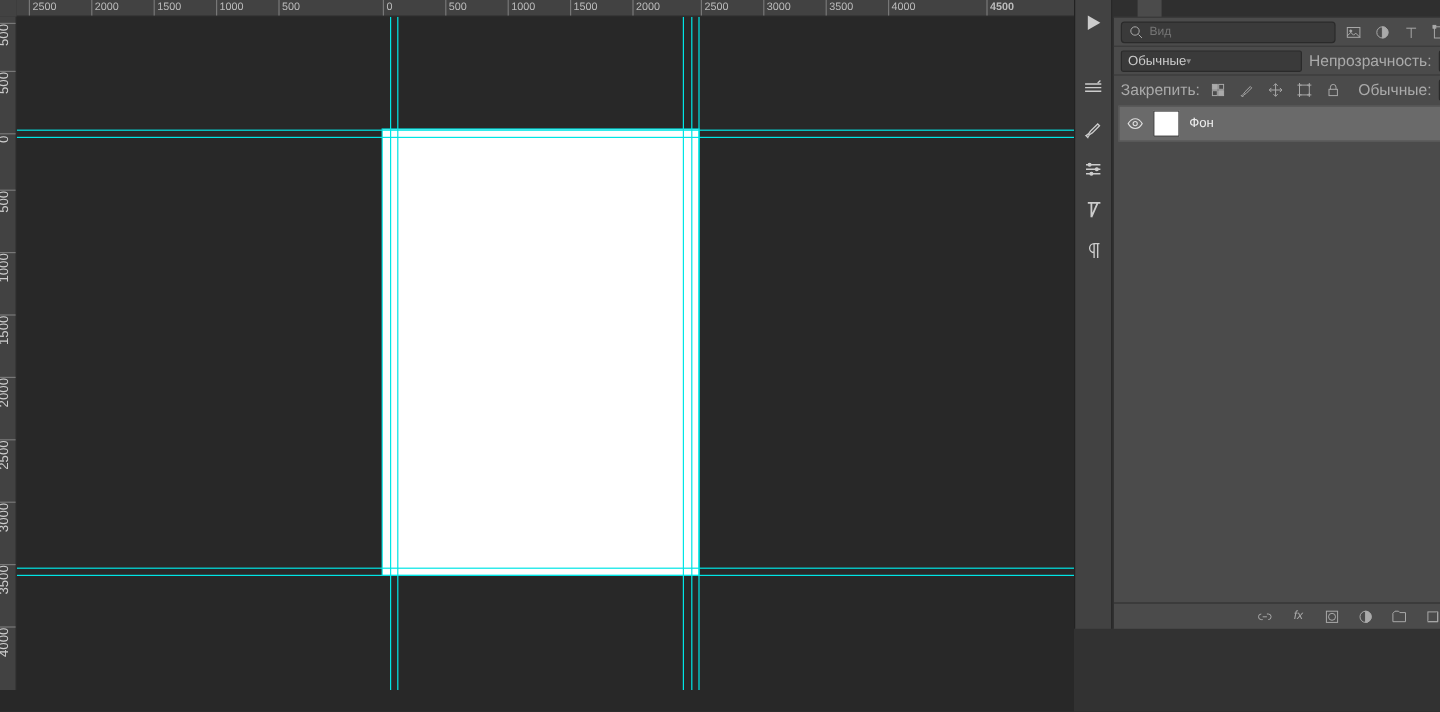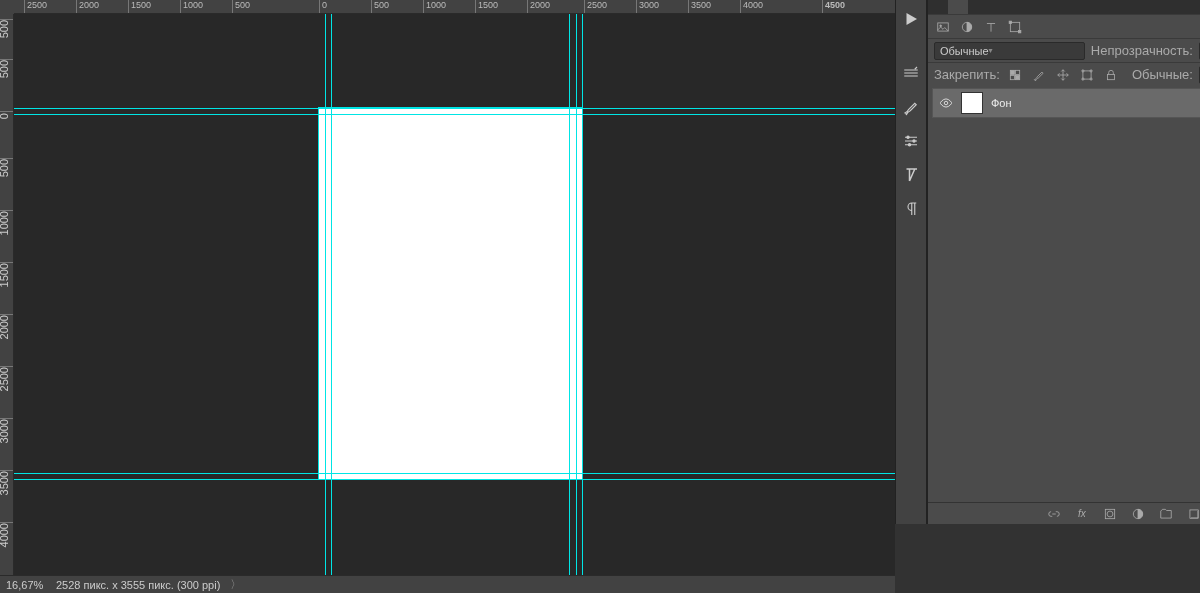--- a/index.html
+++ b/index.html
@@ -100,25 +100,20 @@
         <div class="guide-v" style="left: 311px;"></div>
         <div class="guide-v" style="left: 317px;"></div>
         <div class="guide-v" style="left: 555px;"></div>
         <div class="guide-v" style="left: 562px;"></div>
         <div class="guide-v" style="left: 568px;"></div>
         <div class="guide-h" style="top: 94px;"></div>
         <div class="guide-h" style="top: 100px;"></div>
         <div class="guide-h" style="top: 459px;"></div>
         <div class="guide-h" style="top: 465px;"></div>
       </div>
-    <div class="statusbar">
-      <span class="zoom">16,67%</span>
-      <span>2528 пикс. x 3555 пикс. (300 ppi)</span>
-      <span class="chev">〉</span>
-    </div>
   </div>
 
   <div class="toolstrip">
     <div class="toolbtn">
         <svg viewBox="0 0 24 24">
           <path d="M6 4l14 8-14 8z" fill="#ccc" stroke="none"></path>
         </svg>
       </div>
     <div style="height:12px"></div>
     <div class="toolbtn">
@@ -153,20 +148,27 @@
   </div>
 
   <div class="panels">
     <div class="panel-tabs">
       <div class="tab"></div>
       <div class="tab active"></div>
       <div class="tab"></div>
     </div>
 
     <div class="panel-row">
+      <div class="searchbox">
+        <svg class="icon-sm" viewBox="0 0 24 24">
+            <circle cx="10" cy="10" r="6"></circle>
+            <path d="M15 15l5 5"></path>
+          </svg>
+        <input placeholder="Вид" style="">
+      </div>
       <div class="icon-btn">
           <svg class="icon-sm" viewBox="0 0 24 24">
             <rect x="3" y="5" width="18" height="14"></rect>
             <circle cx="8" cy="10" r="1.5" fill="#aaa"></circle>
             <path d="M3 17l5-5 4 4 3-3 6 6"></path>
           </svg>
         </div>
       <div class="icon-btn">
           <svg class="icon-sm" viewBox="0 0 24 24">
             <circle cx="12" cy="12" r="8"></circle>

